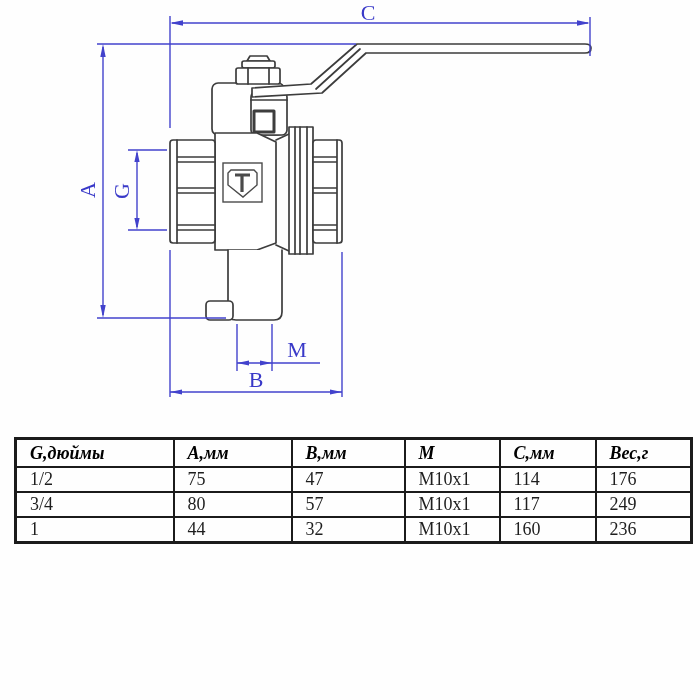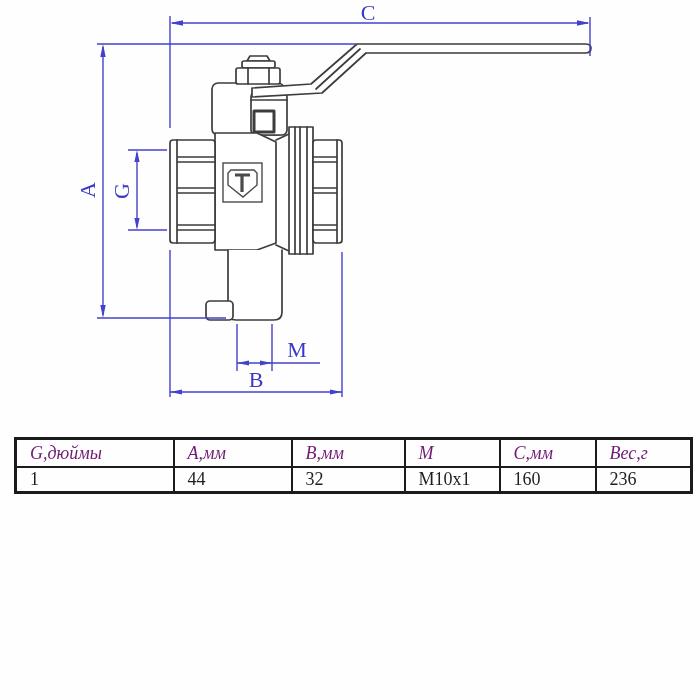--- a/index.html
+++ b/index.html
@@ -21,21 +21,21 @@
   }
   .spec-table td,.spec-table th{
     border:2px solid #1b1b1b;
     font-size:18px;
     padding:1px 0 1px 13px;
     text-align:left;vertical-align:middle;
     white-space:nowrap;overflow:hidden;
   }
   .spec-table th{
     height:24px;
-    color:#701a75;font-style:italic;font-weight:normal;
+    color:#000000;font-style:italic;font-weight:bold;
   }
   .spec-table td{height:21px;color:#1e1e1e;}
 </style>
 </head>
 <body>
 
 <div class="canvas">
 
   <svg id="drawing" width="700" height="432" viewBox="0 0 700 432">
 
@@ -133,20 +133,36 @@
     <tbody>
         <tr>
       <th>G,дюймы</th>
       <th>А,мм</th>
       <th>В,мм</th>
       <th>М</th>
       <th>С,мм</th>
       <th>Вес,г</th>
     </tr>
     <tr>
+      <td>1/2</td>
+      <td>75</td>
+      <td>47</td>
+      <td>M10x1</td>
+      <td>114</td>
+      <td>176</td>
+    </tr>
+    <tr>
+      <td>3/4</td>
+      <td>80</td>
+      <td>57</td>
+      <td>M10x1</td>
+      <td>117</td>
+      <td>249</td>
+    </tr>
+    <tr>
       <td>1</td>
       <td>44</td>
       <td>32</td>
       <td>M10x1</td>
       <td>160</td>
       <td>236</td>
     </tr>
   </tbody>
     </table>
 

